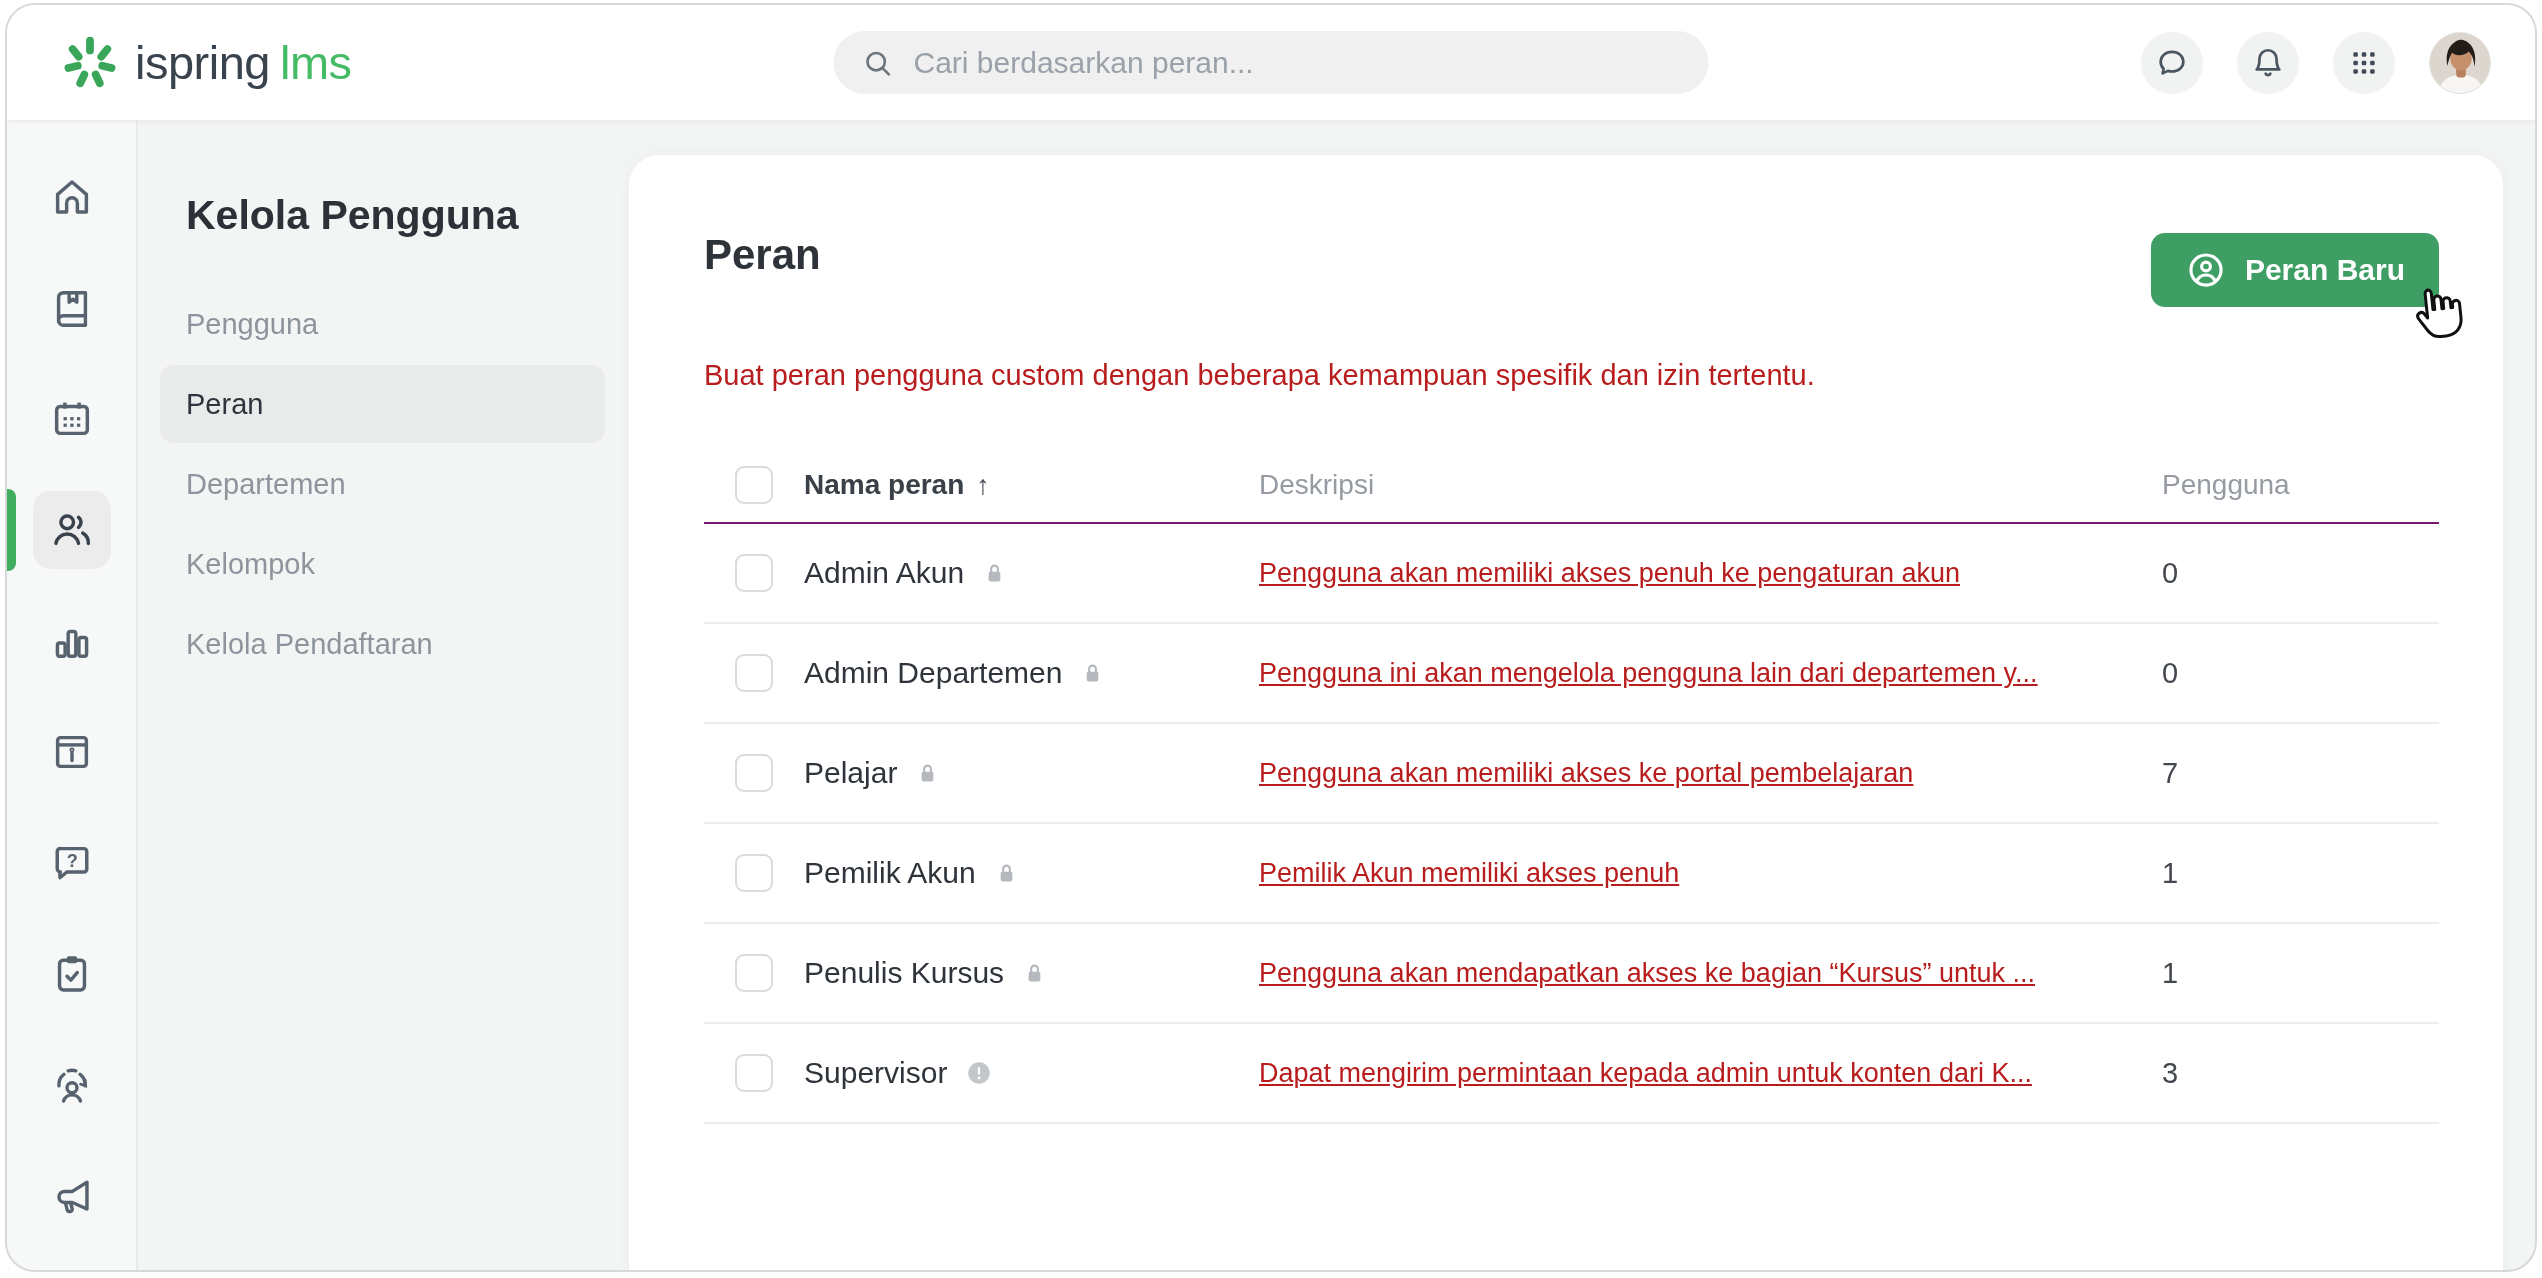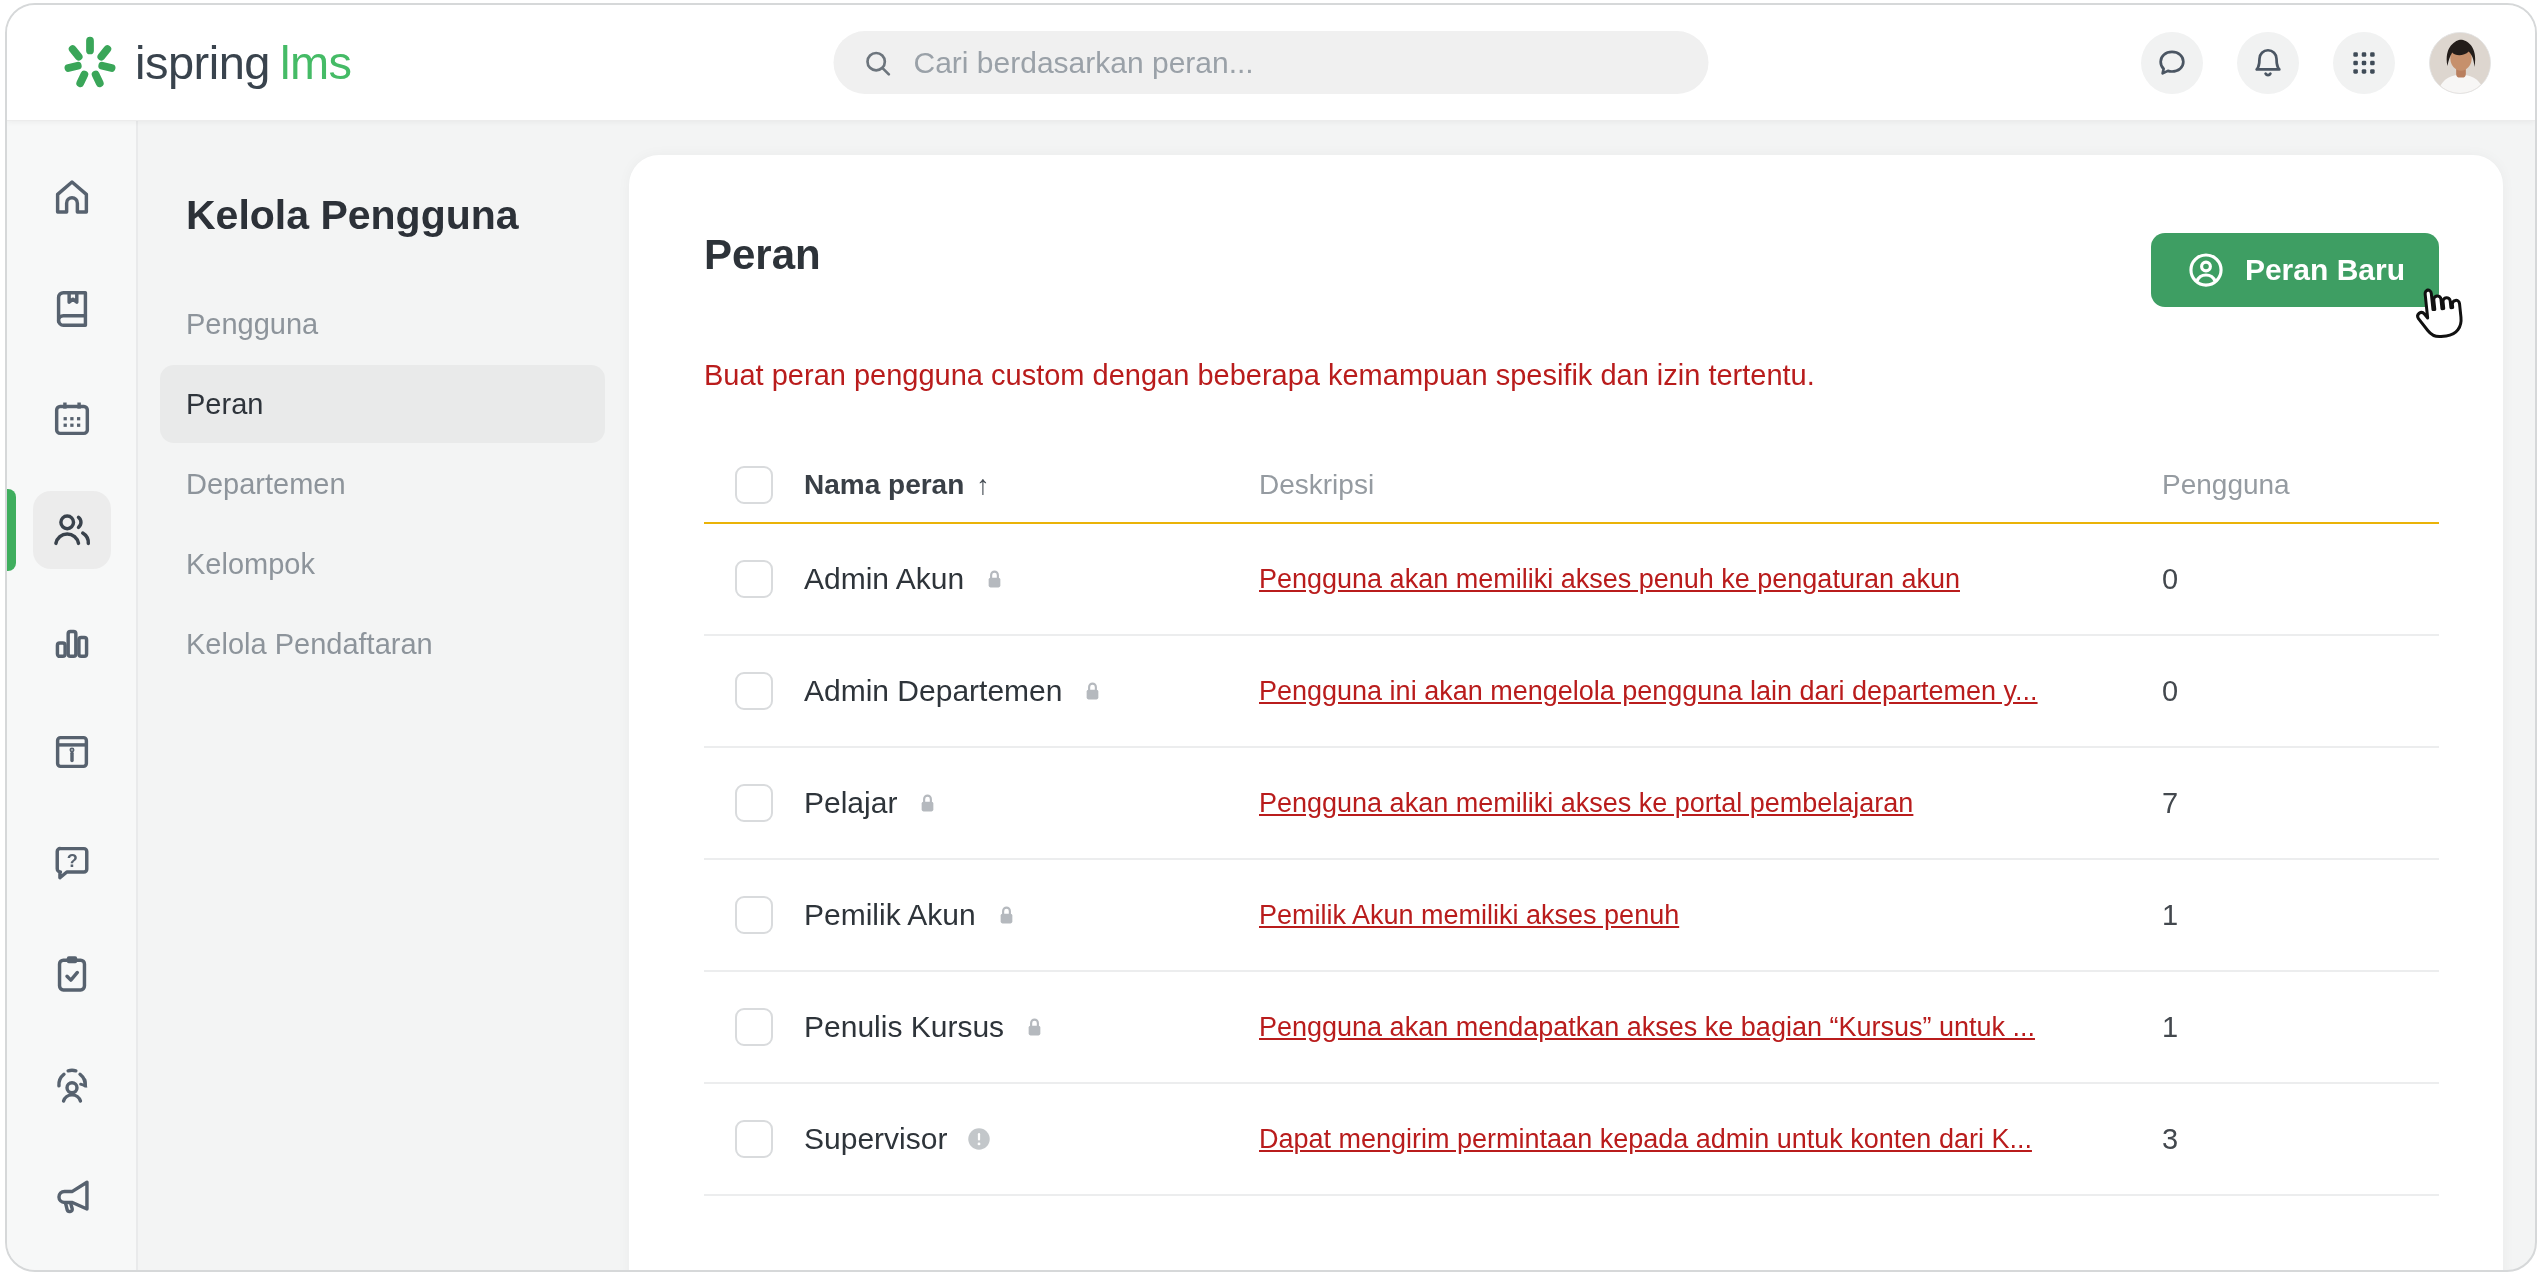--- a/index.html
+++ b/index.html
@@ -64,25 +64,25 @@
   .btn-primary{display:flex;align-items:center;gap:18px;height:74px;padding:0 34px;
                border:none;border-radius:14px;color:#fff;font-size:30px;font-weight:700;
                font-family:inherit;cursor:pointer;margin-left:18px;}
   .cursor{position:absolute;right:-32px;bottom:-40px;width:64px;height:64px;
           transform:rotate(-6deg);pointer-events:none;}
 
   .desc{margin:52px 0 8px 0;font-size:29px;color:#b91c1c;}
 
   .table{margin-top:56px;}
   .tgrid{display:grid;grid-template-columns:100px 455px 903px 1fr;align-items:center;}
-  .thead{height:76px;border-bottom:2px solid #eab308;}
+  .thead{height:76px;border-bottom:2px solid #701a75;}
   .th-name{font-size:28px;font-weight:700;color:#3a4047;display:flex;align-items:center;gap:12px;}
   .sort-arrow{font-size:27px;color:#474e55;font-weight:400;}
   .th-muted{font-size:28px;color:#959ba1;}
-  .row{height:112px;border-bottom:2px solid #ecedee;}
+  .row{height:100px;border-bottom:2px solid #ecedee;}
   .checkbox{width:38px;height:38px;border:2.5px solid #d9dbdd;border-radius:9px;
             background:#fff;margin-left:31px;cursor:pointer;}
   .name-cell{display:flex;align-items:center;gap:17px;}
   .role-name{font-size:30px;color:#2e343a;}
   .badge{display:flex;align-items:center;}
   .role-desc{font-size:27px;color:#b91c1c;white-space:nowrap;overflow:hidden;text-decoration:underline;}
   .role-count{font-size:29px;color:#43484e;}
 
   svg{display:block;}
 </style>

